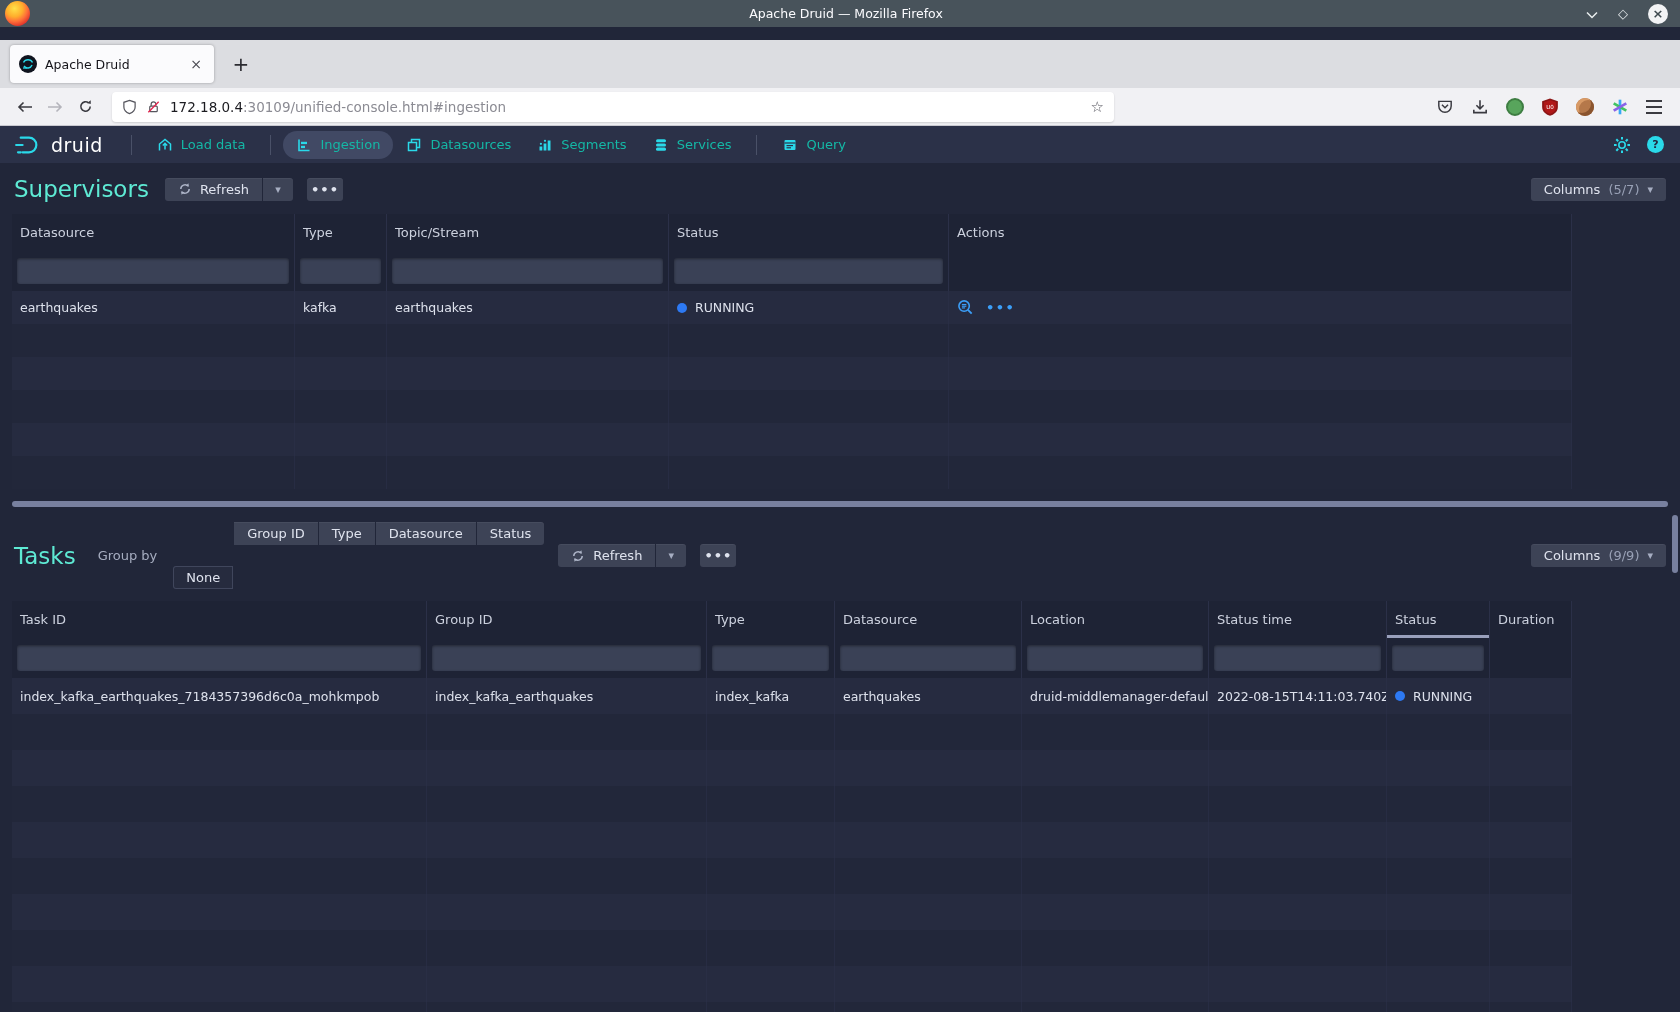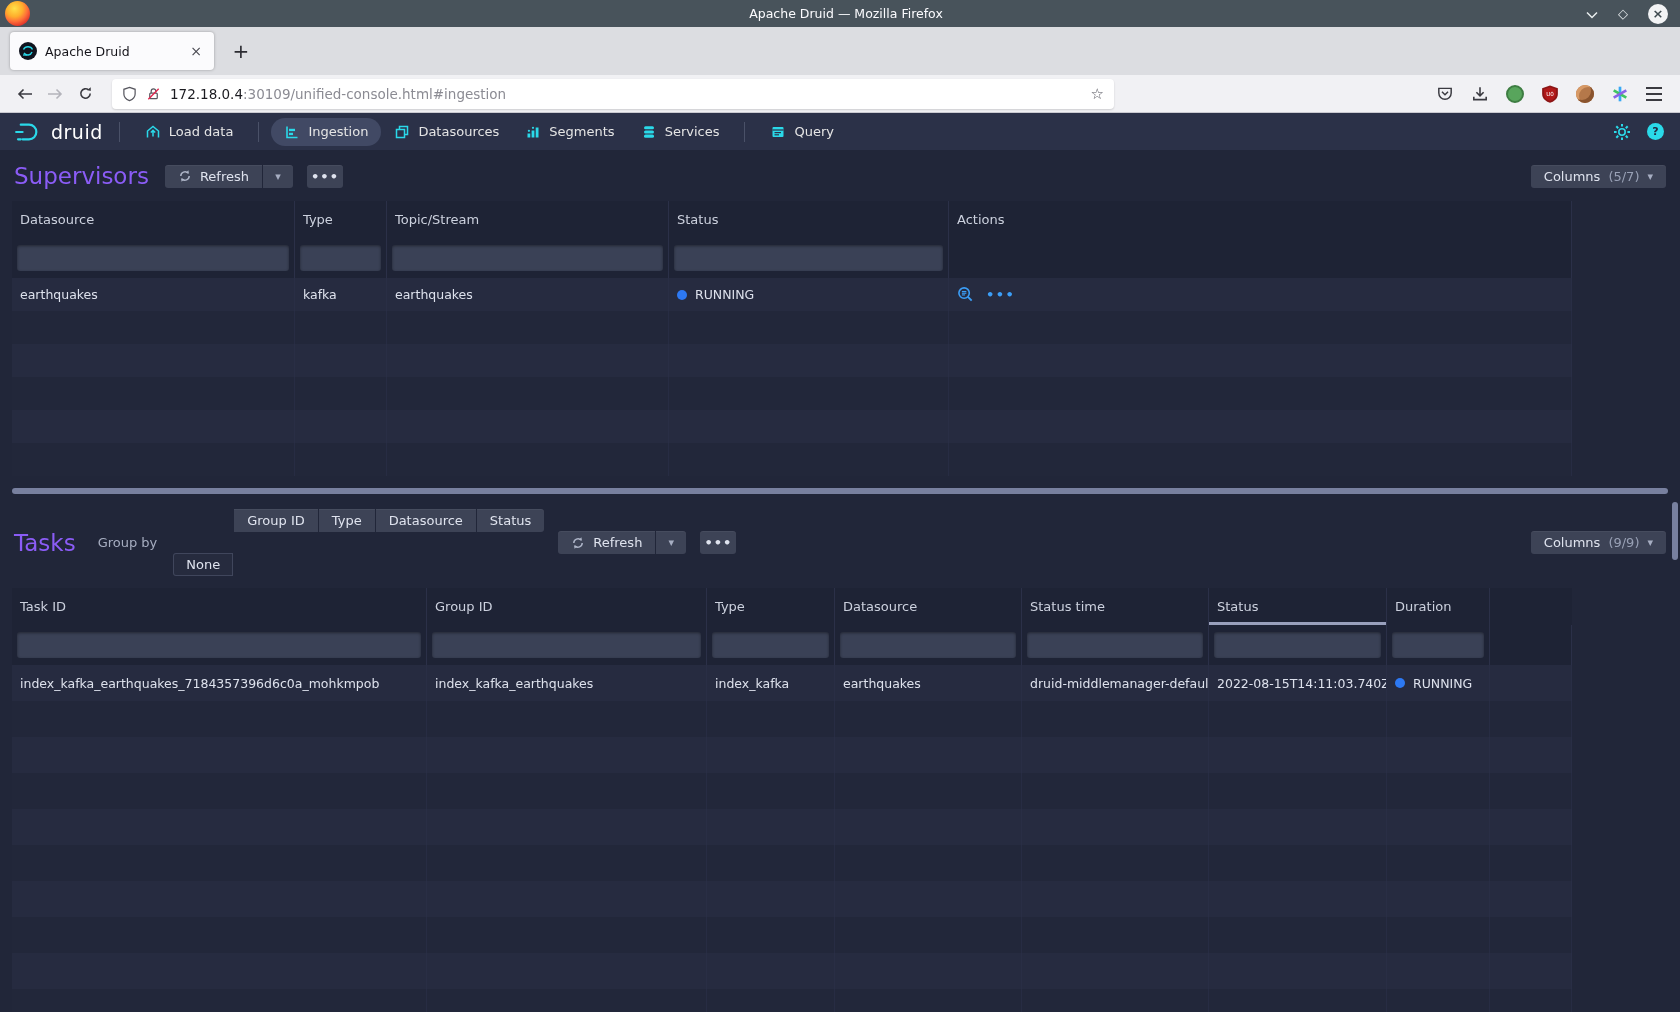--- a/index.html
+++ b/index.html
@@ -9,21 +9,21 @@
   
   .titlebar { height:27px; background:#48535b; position:relative; display:flex; align-items:center; }
   .ff-logo { position:absolute; left:5px; top:1px; width:25px; height:25px; border-radius:50%;
              background:radial-gradient(circle at 38% 30%, #ffe14a 0%, #ffae2c 35%, #ff7139 55%, #e4392b 75%, #b5007f 100%); }
   .titlebar-title { position:absolute; left:12px; right:0; text-align:center; color:#fbfbfe; font-size:12.5px; }
   .win-controls { margin-left:auto; display:flex; align-items:center; gap:20px; padding-right:12px; z-index:2; }
   .win-glyph { color:#e9edef; font-size:13px; line-height:1; }
   .close-circle { width:20px; height:20px; border-radius:50%; background:#f2f3f5; color:#3f4a50;
                   display:flex; align-items:center; justify-content:center; font-size:13px; font-weight:bold; }
 
-  .tabbar { height:48px; background:#dcdde1; display:flex; align-items:center; padding:0 6px; }
+  .tabbar { height:48px; background:#dcdde1; display:flex; align-items:center; padding:0 6px;margin-top:13px; }
   .tab { width:204px; height:38px; background:#fbfbfd; border-radius:4px; margin:0 4px;
          display:flex; align-items:center; padding:0 9px; box-shadow:0 0 3px rgba(0,0,0,.3); }
   .tab-label { flex:1; font-size:12.5px; color:#15141a; margin-left:8px; white-space:nowrap; overflow:hidden; }
   .tab-close { color:#4a4a52; font-size:14px; padding:0 3px; }
   .newtab-btn { width:30px; height:30px; display:flex; align-items:center; justify-content:center;
                 font-size:20px; color:#2b2b31; margin-left:8px; }
 
   .toolbar { height:38px; background:#f1f1f4; border-bottom:1px solid #c9c9d0; display:flex; align-items:center; padding:0 10px; }
   .nav-btn { width:30px; height:30px; display:flex; align-items:center; justify-content:center; }
   .urlbar { width:1002px; height:30px; margin-left:12px; background:#ffffff; border-radius:4px;
@@ -34,34 +34,34 @@
   .url-star { color:#55555e; font-size:15px; }
   .toolbar-right { margin-left:auto; display:flex; align-items:center; gap:17px; padding-right:8px; }
   .ext-circle-green { width:18px; height:18px; border-radius:50%; background:#58a55c; border:2px solid #3e7d42; }
   .ext-cookie { width:18px; height:18px; border-radius:50%; background:#b5784a;
                 box-shadow:inset -3px -3px 0 #8a542e, inset 3px 2px 0 #d89a66; }
   .hamburger { display:flex; flex-direction:column; gap:4px; }
   .hamburger div { width:16px; height:2px; background:#3a3a40; }
 
   
   .druid-nav { height:37px; background:#2b3148; display:flex; align-items:center; padding:0 10px; }
-  .brand { display:flex; align-items:center; gap:7px; margin:0 4px 0 4px; }
+  .brand { display:flex; align-items:center; gap:7px; margin:0 16px 0 4px; }
   .brand-name { color:#ffffff; font-size:19px; font-weight:400; letter-spacing:.5px; }
   .nav-divider { width:1px; height:20px; background:#4a5168; margin:0 12px; }
   .nav-item { display:flex; align-items:center; gap:8px; padding:6px 13px; border-radius:16px;
-              color:#e5e5e5; font-size:13px; white-space:nowrap; }
+              color:#14b8a6; font-size:13px; white-space:nowrap; }
   .nav-item.active { background:#414964; }
   .nav-right { margin-left:auto; display:flex; align-items:center; gap:16px; padding-right:6px; }
   .help-circle { width:17px; height:17px; border-radius:50%; background:#2ad9e9; color:#232942;
                  font-size:11px; font-weight:bold; display:flex; align-items:center; justify-content:center; }
 
   
   .content { height:863px; background:#212639; position:relative; overflow:hidden; }
   .section-header { display:flex; align-items:center; gap:14px; padding:13px 14px 12px; }
-  .section-title { font-size:23px; color:#8b5cf6; font-weight:400; margin-right:2px; }
+  .section-title { font-size:23px; color:#5eead4; font-weight:400; margin-right:2px; }
   .btn { background:#3d4356; color:#dfe3ee; font-size:13px; height:23px; border-radius:3px;
          display:inline-flex; align-items:center; justify-content:center; padding:0 13px; gap:8px;
          box-shadow:inset 0 1px 0 rgba(255,255,255,.05); }
   .split { display:flex; }
   .split .btn-main { border-radius:3px 0 0 3px; }
   .split .btn-caret { border-radius:0 3px 3px 0; width:30px; padding:0; margin-left:1px; color:#a7aec2; font-size:11px; }
   .btn-more { width:36px; padding:0; letter-spacing:1px; font-weight:bold; }
   .columns-btn { margin-left:auto; }
   .dim { color:#99a1b6; }
   .caret-glyph { color:#a7aec2; font-size:11px; }
@@ -397,20 +397,21 @@
       <span class="caret-glyph">▾</span>
     </span>
   </div>
 
   <div class="table">
     <div class="thead task-grid">
       <div class="th">Task ID</div>
       <div class="th">Group ID</div>
       <div class="th">Type</div>
       <div class="th">Datasource</div>
+      <div class="th">Location</div>
       <div class="th">Status time</div>
       <div class="th sorted">Status</div>
       <div class="th">Duration</div>
     </div>
     <div class="tfilter task-grid">
       <div class="tf"><input class="filter-input" style=""></div>
       <div class="tf"><input class="filter-input" style=""></div>
       <div class="tf"><input class="filter-input" style=""></div>
       <div class="tf"><input class="filter-input" style=""></div>
       <div class="tf"><input class="filter-input" style=""></div>

